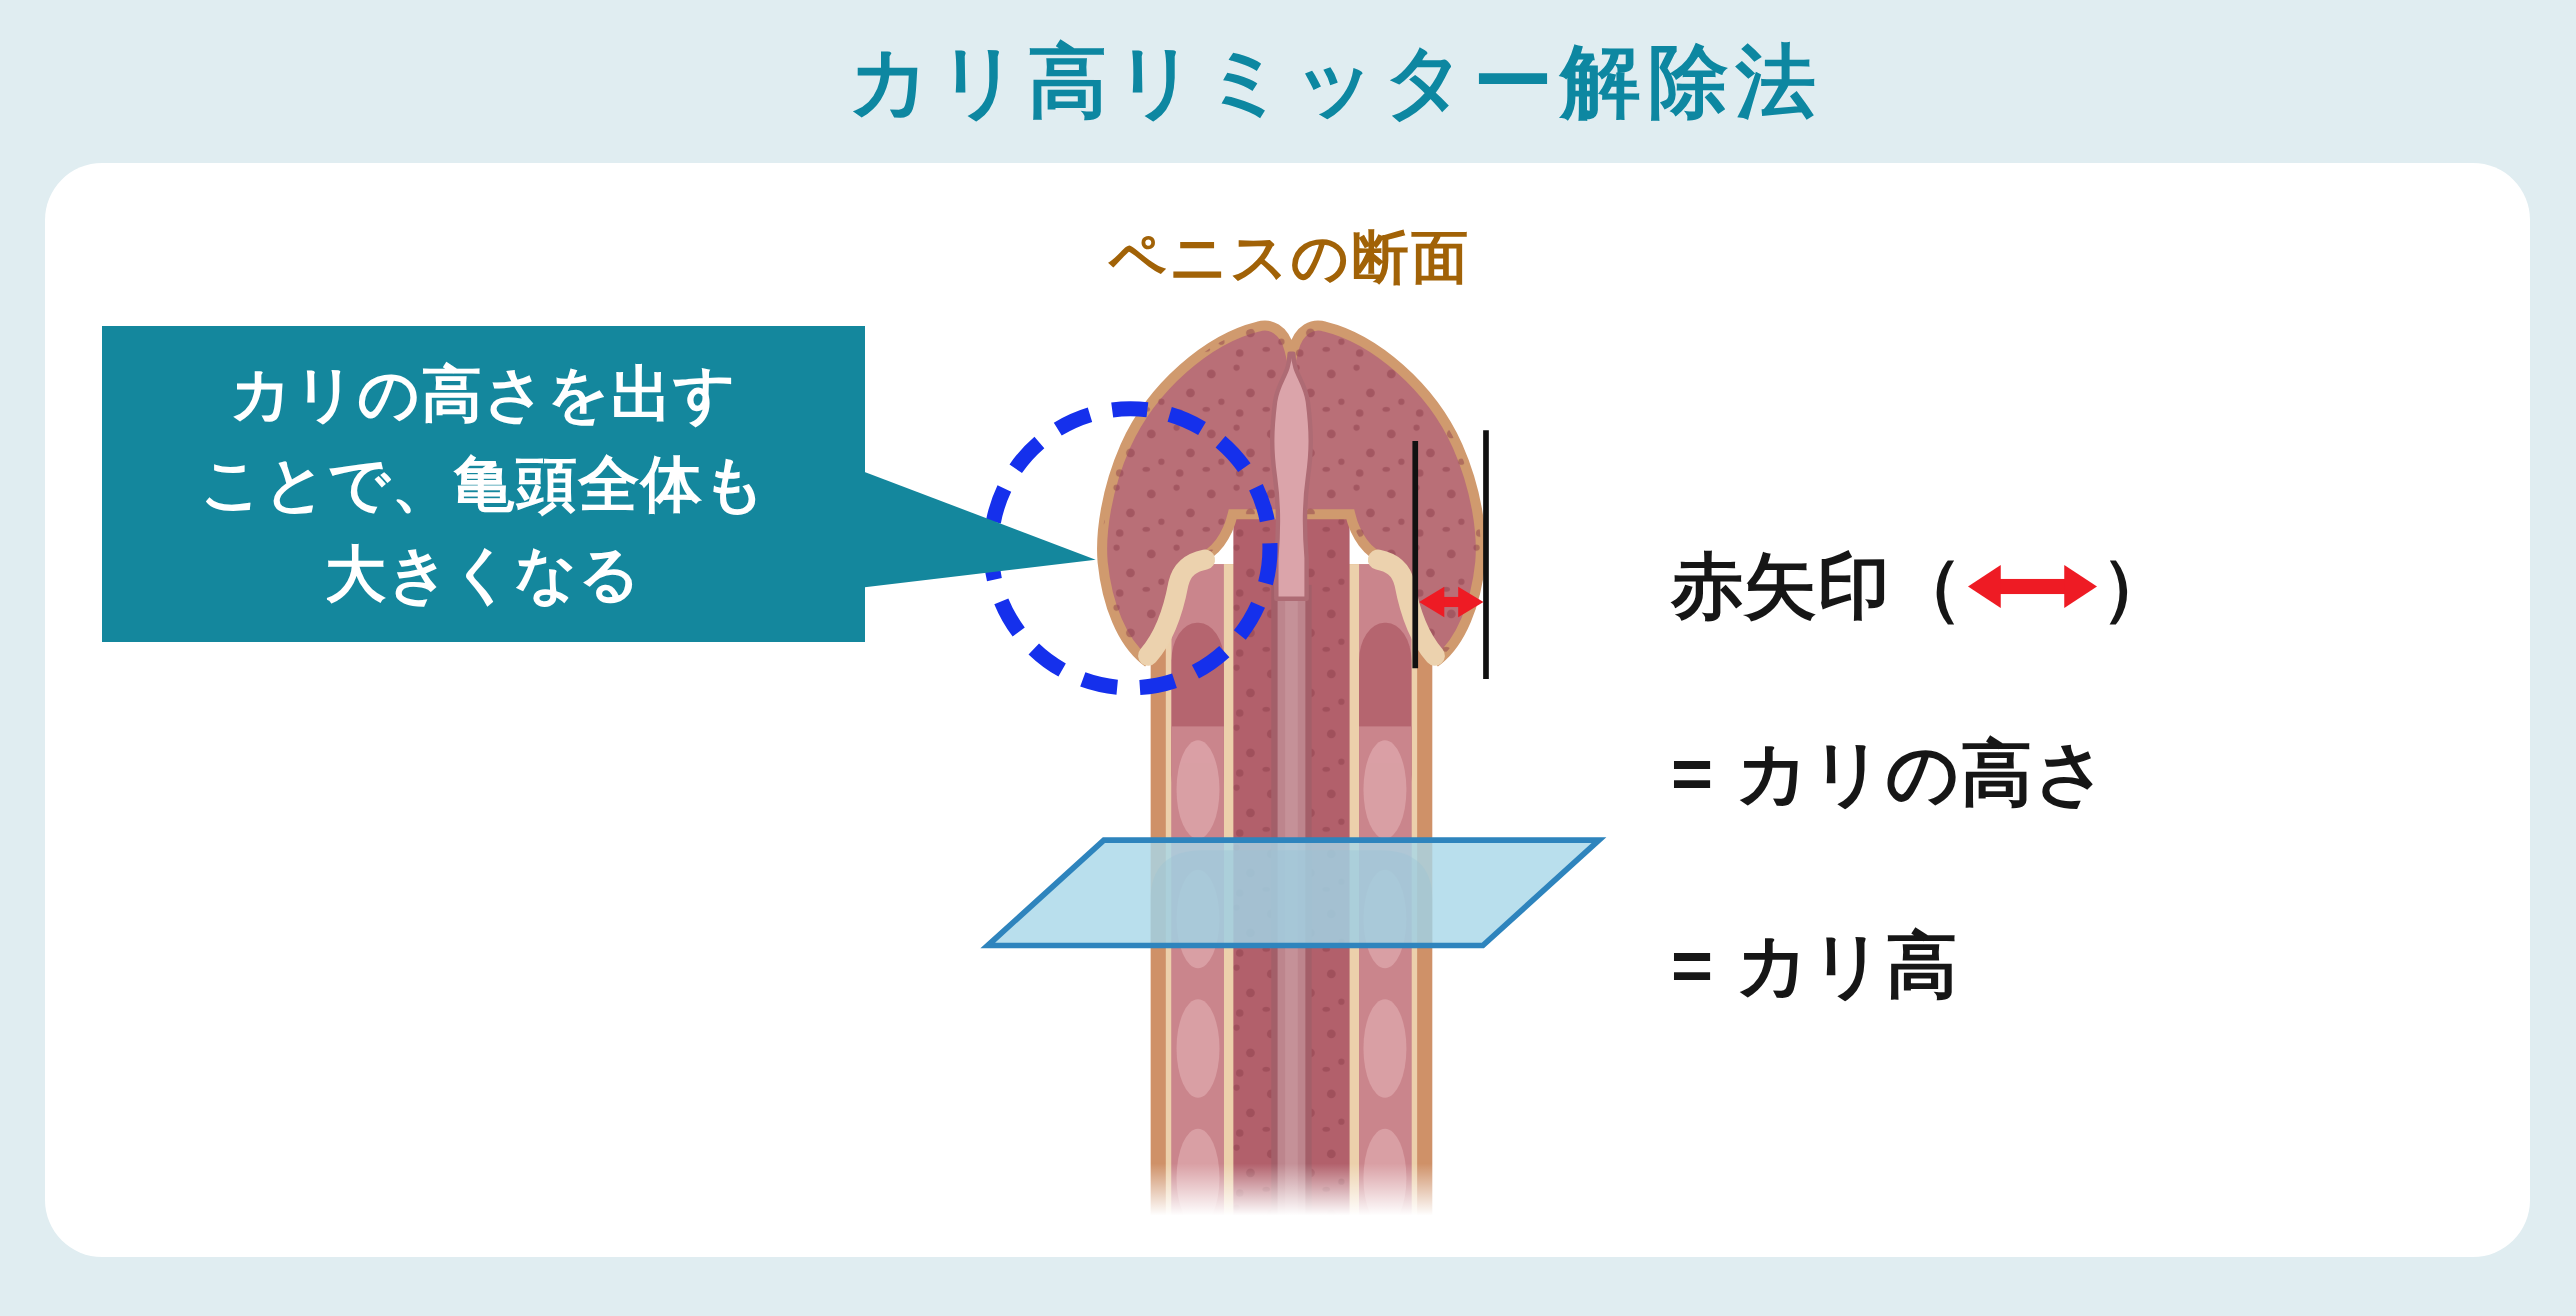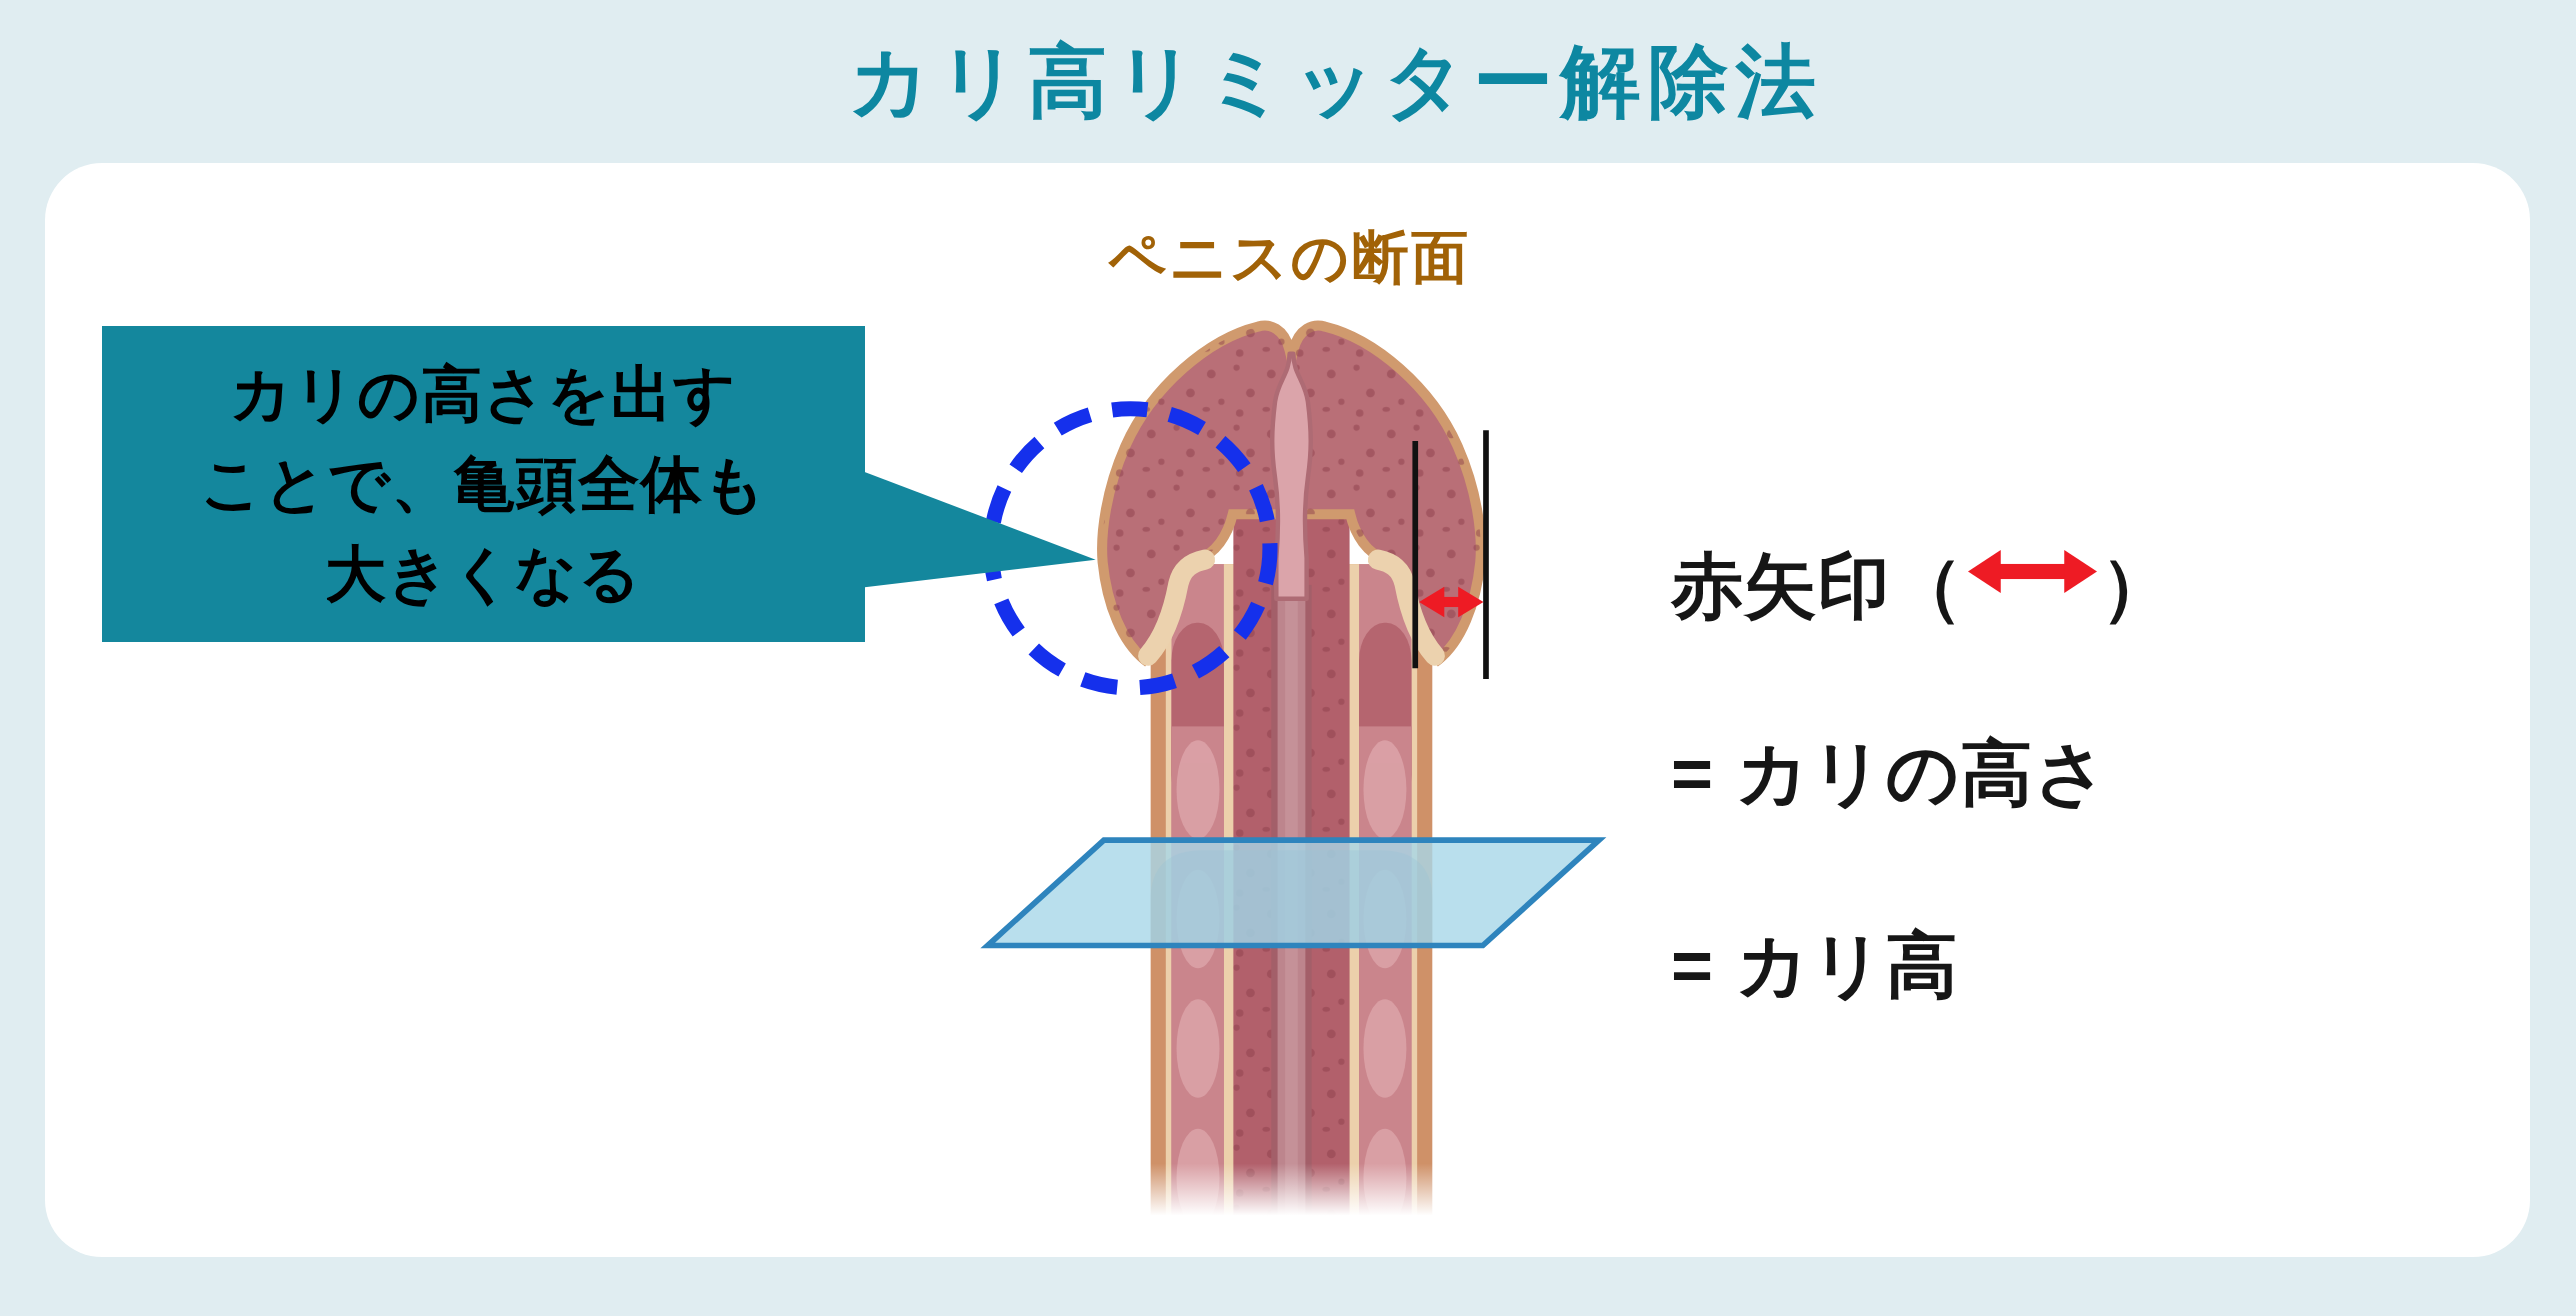--- a/index.html
+++ b/index.html
@@ -7,24 +7,24 @@
         font-family:"Liberation Sans",sans-serif;}
   .page-title{position:absolute;left:0;top:29px;width:100%;text-align:center;
         font-size:80px;font-weight:800;letter-spacing:7.6px;color:#0D87A1;padding-left:48px;}
   .card{position:absolute;left:45px;top:163px;width:2485px;height:1094px;
         background:#FFFFFF;border-radius:57px;}
   .svg-layer{position:absolute;left:0;top:0;width:2576px;height:1317px;}
   .section-label{position:absolute;left:1081px;top:220px;width:417px;text-align:center;
         font-size:57px;font-weight:600;color:#a16207;letter-spacing:2.5px;}
   .callout{position:absolute;left:102px;top:326px;width:763px;height:316px;
         background:#14879D;display:flex;align-items:center;justify-content:center;}
-  .callout-text{color:#000000;font-size:61px;font-weight:800;line-height:1.48;
+  .callout-text{color:#ffffff;font-size:61px;font-weight:800;line-height:1.48;
         text-align:center;white-space:pre-line;letter-spacing:1.3px;}
   .legend-line{position:absolute;left:1671px;color:#161616;font-size:72px;font-weight:600;
-        line-height:1.25;letter-spacing:1.3px;display:flex;align-items:flex-start;}
+        line-height:1.25;letter-spacing:1.3px;display:flex;align-items:center;}
   .legend-1{top:541px;}
   .legend-2{top:728px;}
   .legend-3{top:920px;}
   .inline-arrow{width:129px;height:61px;margin:0 3.8px;display:inline-block;vertical-align:middle;}
 </style>
 </head>
 <body>
 
 <div class="page">
 

